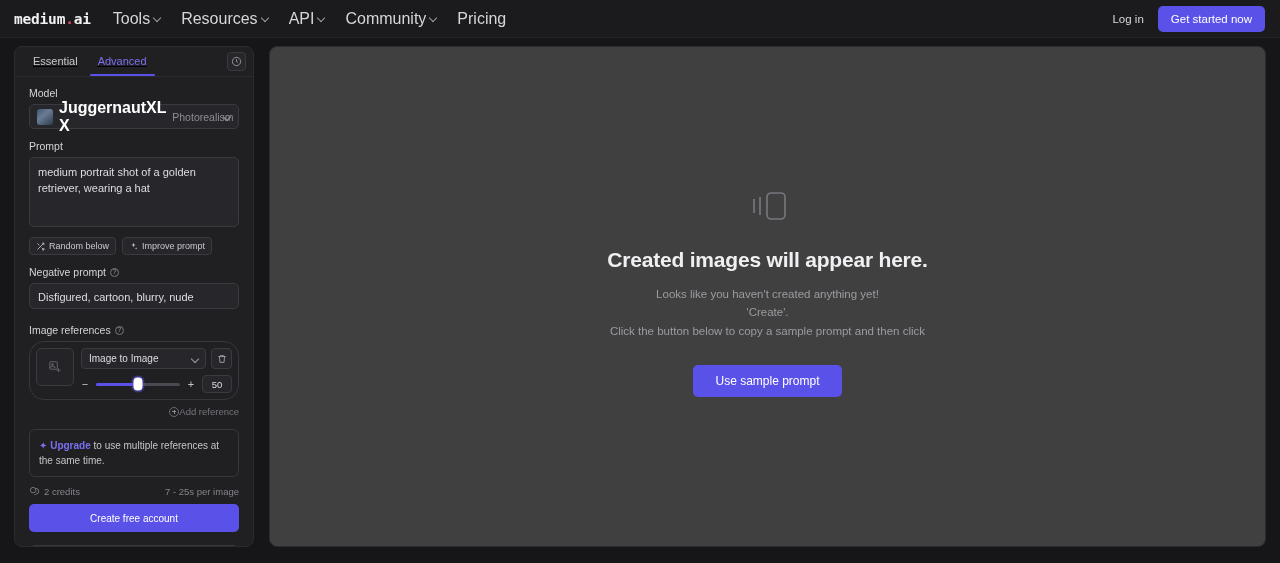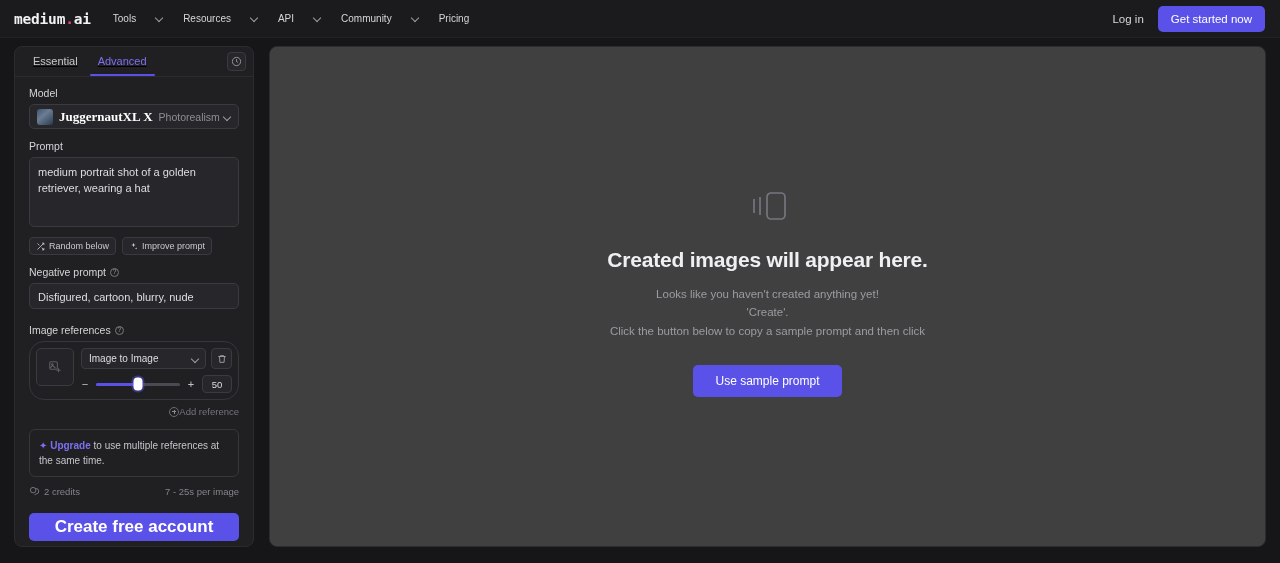--- a/index.html
+++ b/index.html
@@ -26,22 +26,22 @@
     font-weight: bold;
     color: #f2f2f3;
     letter-spacing: -0.2px;
     margin-right: 22px;
     white-space: nowrap;
   }
   .logo .dot { color: #e8476a; }
 
   .navlinks { display: flex; align-items: center; gap: 19px; }
   .navitem {
-    display: flex; align-items: center; gap: 20px;
-    font-size: 10px; color: #d6d6d9;
+    display: flex; align-items: center; gap: 4px;
+    font-size: 16px; color: #d6d6d9;
     white-space: nowrap; cursor: pointer;
   }
   .chev {
     width: 8px; height: 8px; display: inline-block;
     position: relative; top: -1px;
   }
   .chev::before {
     content: ""; position: absolute; left: 0px; top: 1px;
     width: 5px; height: 5px;
     border-right: 1.3px solid #9d9da3;
@@ -127,21 +127,21 @@
     display: flex; align-items: center;
     padding: 0 7px;
     gap: 6px; cursor: pointer;
     position: relative;
   }
   .thumb {
     width: 16px; height: 16px; border-radius: 3px;
     background: linear-gradient(140deg,#3f5470 0%, #6b7d94 40%, #2c3a4c 100%);
     flex: none;
   }
-  .modelname { font-size: 13px; color: #ffffff; font-weight: bold; font-family: Liberation Serif, serif; }
+  .modelname { font-size: 16px; color: #ffffff; font-weight: bold; }
   .modeltag { font-size: 10.5px; color: #8d8d95; }
   .selcaret {
     position: absolute; right: 8px; top: 9px;
     width: 6px; height: 6px;
     border-right: 1.3px solid #9d9da3;
     border-bottom: 1.3px solid #9d9da3;
     transform: rotate(45deg);
   }
 
   .ta {
@@ -262,24 +262,24 @@
   .spark { color: #7b70f0; }
 
   .metarow {
     display: flex; align-items: center; justify-content: space-between;
     margin-top: 9px;
     font-size: 9.5px; color: #84848c;
   }
   .credits { display: flex; align-items: center; gap: 4px; }
 
   .bigbtn {
-    width: 100%; height: 28px; margin-top: 16px;
+    width: 100%; height: 28px; margin-top: 7px;
     background: #5a52e8; color: #fff;
     border: none; border-radius: 5px;
-    font-size: 17px; font-weight: bold;
+    font-size: 10px; font-weight: normal;
     cursor: pointer;
     font-family: "Liberation Sans", sans-serif;
   }
 
   .upgradecard {
     margin-top: 13px;
     border: 1px solid #36363c; border-radius: 6px;
     padding: 9px 9px 10px 9px;
   }
 

